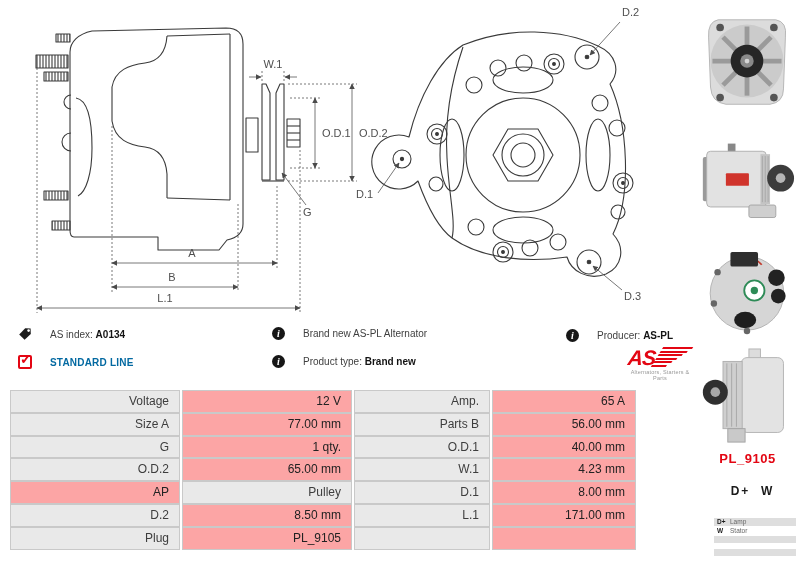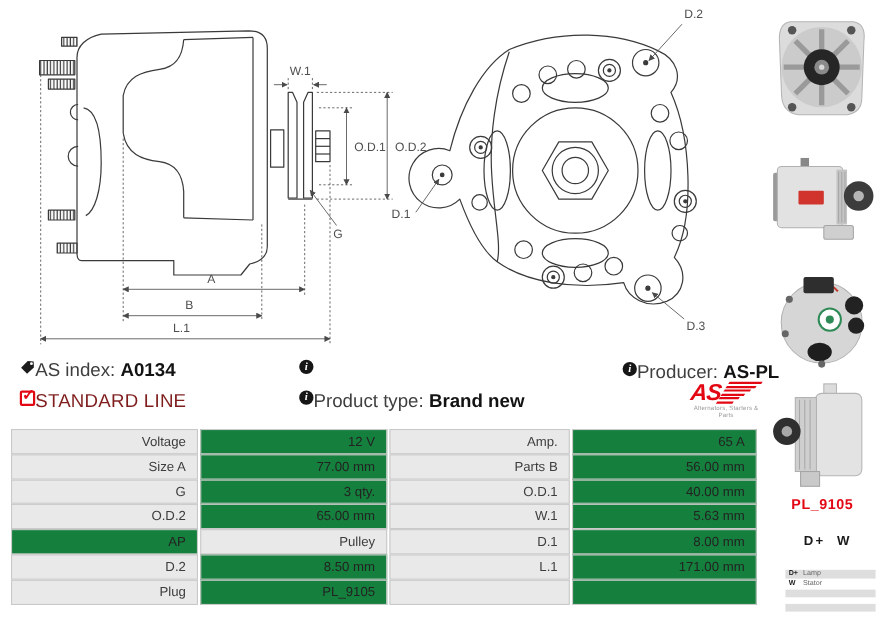--- a/index.html
+++ b/index.html
@@ -6,24 +6,24 @@
   body{
     width:800px;height:569px;position:relative;overflow:hidden;
     background:#fff;font-family:"Liberation Sans",sans-serif;
   }
   
   .drawings{position:absolute;left:0;top:0;width:690px;height:322px}
   .drawings svg{display:block}
   .drawings text{font-family:"Liberation Sans",sans-serif;font-size:11px;fill:#4f4f4f}
 
   
-  .info-item{position:absolute;display:flex;gap:0;
-    font-size:17px;color:#3f3f3f;white-space:nowrap}
+  .info-item{position:absolute;display:flex;align-items:center;gap:18px;
+    font-size:10px;color:#3f3f3f;white-space:nowrap}
   .info-item b{color:#131313}
-  .red-bold{color:#7f1d1d;font-weight:normal;letter-spacing:.2px}
+  .red-bold{color:#0369a1;font-weight:bold;letter-spacing:.2px}
   .info-icon{width:13px;height:13px;min-width:13px;background:#161616;border-radius:50%;
     color:#fff;display:inline-flex;align-items:center;justify-content:center;
     font:italic bold 10px "Liberation Serif",serif}
   .info-icon::before{content:"i"}
   .check-icon{width:10px;height:10px;min-width:10px;border:2px solid #e30613;border-radius:2px;position:relative}
   .check-icon::after{content:"\2713";position:absolute;left:0px;top:-6px;font-size:14px;
     font-weight:bold;color:#e30613}
   
   .as-logo{position:absolute;left:628px;top:347px;width:70px}
   .as-logo-top{display:flex;align-items:center;gap:2px}
@@ -38,23 +38,23 @@
   .as-logo-stripes div:nth-child(5){width:18px}
   .as-logo-stripes div:nth-child(6){width:15px}
   .as-logo-sub{font-size:5.5px;color:#999;margin-top:1px;letter-spacing:.2px;text-align:center;width:64px}
 
   
   .spec-table{position:absolute;left:10px;top:390px;display:flex;flex-direction:column;gap:0}
   .spec-row{display:flex;gap:2px}
   .cell{box-sizing:border-box;height:22.8px;line-height:20.8px;border:1px solid #c9c9c9;
     text-align:right;padding-right:10px;font-size:12px}
   .cell.label{width:170px;background:#e9e9e9;color:#3d3d3d}
-  .cell.value{width:170px;background:#15803d;color:#222}
-  .cell.value.wide{width:168px}
-  .cell.label.mid{width:164px}
+  .cell.value{width:170px;background:#fca5a5;color:#222}
+  .cell.value.wide{width:144px}
+  .cell.label.mid{width:136px}
 
   
   .sidebar{position:absolute;left:695px;top:0;width:105px;height:569px}
   .photo{position:absolute;left:4px}
   .plug-code{position:absolute;left:0;top:451px;width:105px;text-align:center;
     font-size:13px;font-weight:bold;color:#e30613;letter-spacing:.5px}
   .terminals{position:absolute;left:0;top:484px;width:115px;text-align:center;
     font-size:12px;font-weight:bold;color:#1a1a1a;letter-spacing:2px;white-space:pre}
   .legend{position:absolute;left:19px;top:518px;width:82px;font-size:6.5px;color:#666}
   .legend-row{display:flex;height:8px;line-height:8px;background:#dedede;margin-bottom:1px}
@@ -195,20 +195,21 @@
 <div class="info-item" style="left:18px;top:327px">
   <svg width="14" height="14" viewBox="0 0 14 14">
     <path d="M7.2,1.2 L12.6,1.6 L12.8,7.0 L6.6,12.8 L1.2,7.4 Z" fill="#1c1c1c"></path>
     <circle cx="10.6" cy="3.6" r="1.3" fill="#fff"></circle>
   </svg>
   <span><span>AS index:</span>&nbsp;<b>A0134</b></span>
 </div>
 
 <div class="info-item" style="left:272px;top:327px">
   <span class="info-icon"></span>
+  <span>Brand new AS-PL Alternator</span>
 </div>
 
 <div class="info-item" style="left:566px;top:329px">
   <span class="info-icon"></span>
   <span><span>Producer:</span>&nbsp;<b>AS-PL</b></span>
 </div>
 
 <div class="info-item" style="left:18px;top:355px">
   <span class="check-icon"></span>
   <span class="red-bold">STANDARD LINE</span>
@@ -242,29 +243,29 @@
     <div class="cell value wide">65 A</div>
   </div>
   <div class="spec-row">
     <div class="cell label">Size A</div>
     <div class="cell value">77.00 mm</div>
     <div class="cell label mid">Parts B</div>
     <div class="cell value wide">56.00 mm</div>
   </div>
   <div class="spec-row">
     <div class="cell label">G</div>
-    <div class="cell value">3 qty.</div>
+    <div class="cell value">1 qty.</div>
     <div class="cell label mid">O.D.1</div>
     <div class="cell value wide">40.00 mm</div>
   </div>
   <div class="spec-row">
     <div class="cell label">O.D.2</div>
     <div class="cell value">65.00 mm</div>
     <div class="cell label mid">W.1</div>
-    <div class="cell value wide">5.63 mm</div>
+    <div class="cell value wide">4.23 mm</div>
   </div>
   <div class="spec-row">
     <div class="cell value">AP</div>
     <div class="cell label">Pulley</div>
     <div class="cell label mid">D.1</div>
     <div class="cell value wide">8.00 mm</div>
   </div>
   <div class="spec-row">
     <div class="cell label">D.2</div>
     <div class="cell value">8.50 mm</div>

